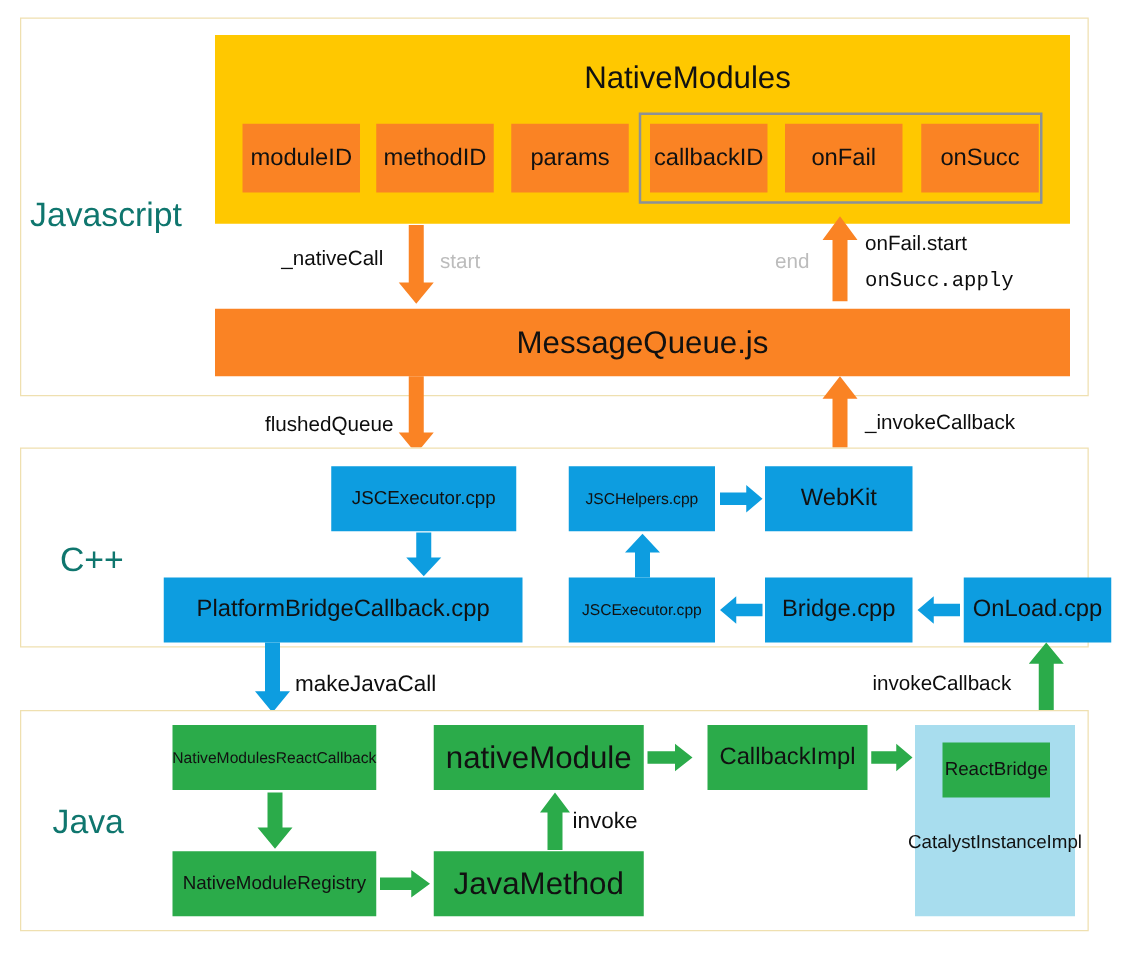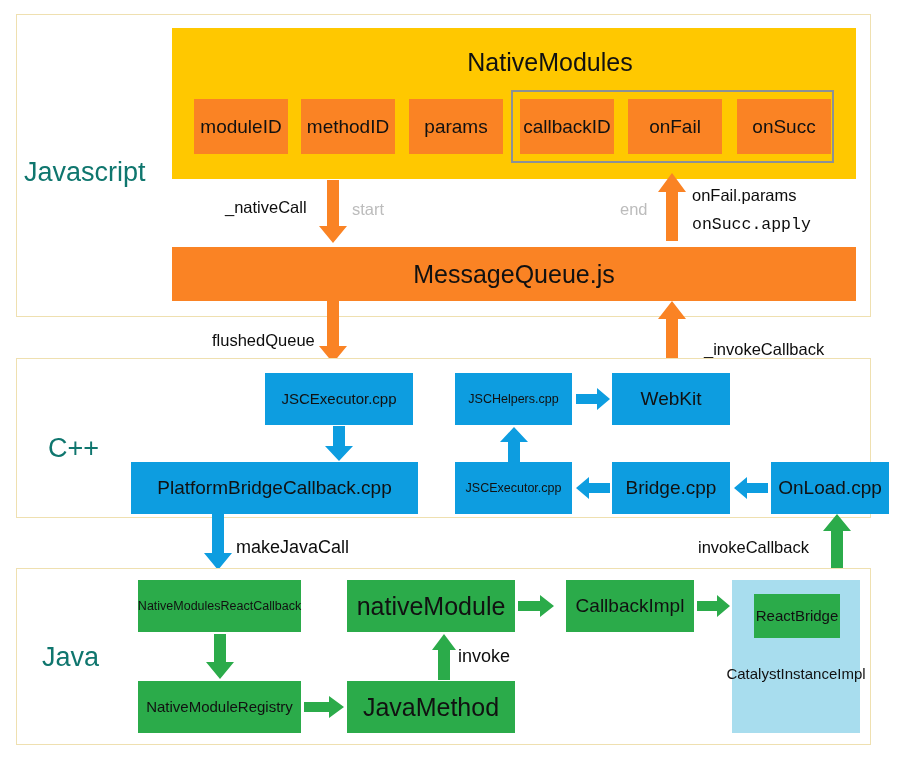--- a/index.html
+++ b/index.html
@@ -63,38 +63,38 @@
   </div>
   <div class="abs lbl" style="left:225px;top:198px;height:20px;">_nativeCall</div>
   <div class="abs lbl-gray" style="left:352px;top:200px;height:20px;">start</div>
 
   <div class="abs" style="left:657px;top:173px;width:30px;height:68px;">
     <svg width="30" height="68" viewBox="0 0 30 68">
       <polygon points="15,0 29,19 21,19 21,68 9,68 9,19 1,19" fill="#fa8324"></polygon>
     </svg>
   </div>
   <div class="abs lbl-gray" style="left:620px;top:200px;height:20px;">end</div>
-  <div class="abs lbl" style="left:692px;top:186px;height:20px;">onFail.params</div>
+  <div class="abs lbl" style="left:692px;top:186px;height:20px;">onFail.start</div>
   <div class="abs lbl" style="left:692px;top:215px;height:20px;font-family:Liberation Mono, monospace;">onSucc.apply</div>
 
   <div class="abs block orange t-big" style="left:172px;top:247px;width:684px;height:54px;">MessageQueue.js</div>
 
   <div class="abs" style="left:318px;top:301px;width:30px;height:62px;">
     <svg width="30" height="62" viewBox="0 0 30 62">
       <polygon points="9,0 21,0 21,45 29,45 15,62 1,45 9,45" fill="#fa8324"></polygon>
     </svg>
   </div>
   <div class="abs lbl" style="left:212px;top:331px;height:20px;">flushedQueue</div>
 
   <div class="abs" style="left:657px;top:301px;width:30px;height:62px;">
     <svg width="30" height="62" viewBox="0 0 30 62">
       <polygon points="15,0 29,18 21,18 21,62 9,62 9,18 1,18" fill="#fa8324"></polygon>
     </svg>
   </div>
-  <div class="abs lbl" style="left:692px;top:340px;height:20px;margin-left:12px;">_invokeCallback</div>
+  <div class="abs lbl" style="left:692px;top:329px;height:20px;">_invokeCallback</div>
 
   <div class="abs section" style="left:16px;top:358px;width:855px;height:160px;"></div>
 
   <div class="abs section-label" style="left:48px;top:431px;width:120px;height:34px;">C++</div>
 
   <div class="abs block blue t-sm" style="left:265px;top:373px;width:148px;height:52px;">JSCExecutor.cpp</div>
 
   <div class="abs block blue t-xs" style="left:455px;top:373px;width:117px;height:52px;">JSCHelpers.cpp</div>
 
   <div class="abs block blue t-med" style="left:612px;top:373px;width:118px;height:52px;">WebKit</div>

